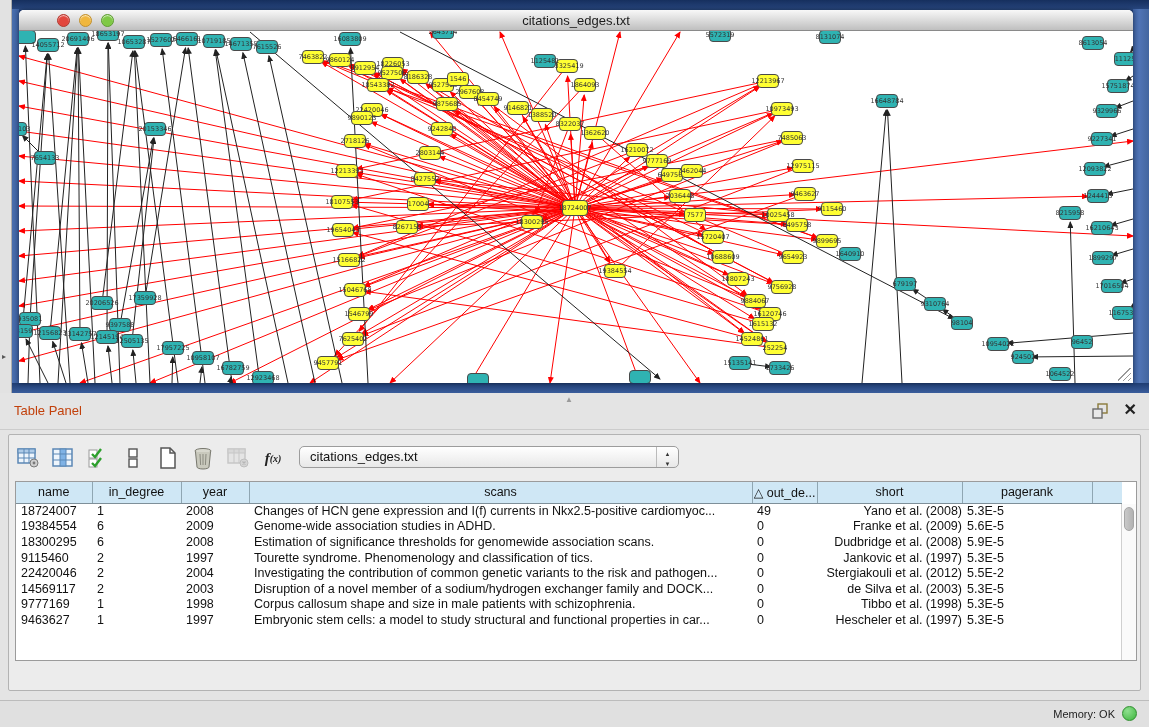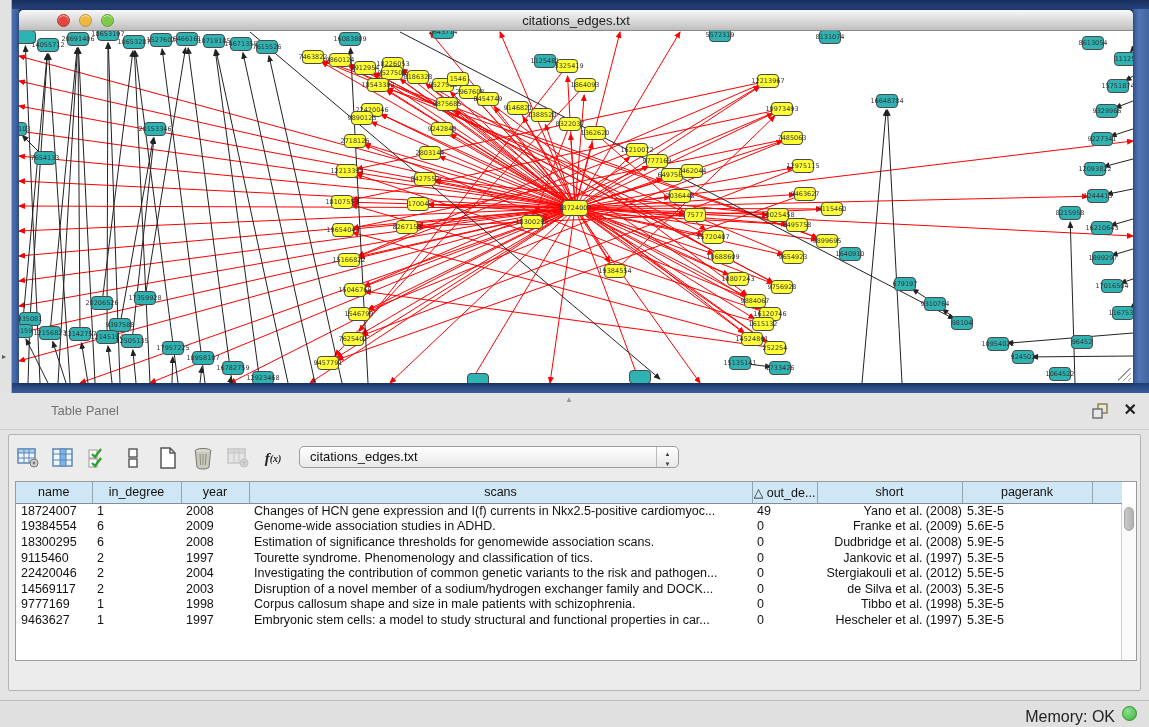--- a/index.html
+++ b/index.html
@@ -39,21 +39,21 @@
   .grip { position:absolute; right:2px; bottom:2px; width:13px; height:13px;
     background:
      linear-gradient(135deg,transparent 46%,#9a9a9a 46%,#9a9a9a 52%,transparent 52%),
      linear-gradient(135deg,transparent 66%,#9a9a9a 66%,#9a9a9a 72%,transparent 72%),
      linear-gradient(135deg,transparent 86%,#9a9a9a 86%,#9a9a9a 92%,transparent 92%); }
 
   
   .table-panel { position:absolute; left:0; top:393px; width:1149px; height:334px;
     background:#e4e4e4; }
   .panel-titlerow { position:relative; height:37px; border-bottom:1px solid #cccccc; }
-  .panel-titlerow .ptitle { position:absolute; left:14px; top:10px; font-size:13px; color:#737373;margin-left:37px; }
+  .panel-titlerow .ptitle { position:absolute; left:14px; top:10px; font-size:13px; color:#c2410c; }
   .panel-titlerow .drag-dots { position:absolute; left:565px; top:2px; color:#9a9a9a; font-size:8px; }
   .float-ico { position:absolute; right:40px; top:10px; width:17px; height:16px; cursor:pointer; }
   .close-ico { position:absolute; right:12px; top:8px; font-size:16px; font-weight:bold;
     color:#222; cursor:pointer; line-height:18px; }
   .inner-panel { position:absolute; left:8px; top:41px; width:1133px; height:257px;
     background:#ececec; border:1px solid #b3b3b3; border-radius:2px; }
   .toolbar { position:absolute; left:6px; top:8px; height:30px; display:flex;
     align-items:center; gap:9px; }
   .tool-btn { width:26px; height:26px; display:flex; align-items:center;
     justify-content:center; cursor:pointer; }
@@ -87,21 +87,21 @@
   .seg { display:flex; border:1px solid #979797; border-radius:5px; overflow:hidden;
     height:21px; background:#fff; box-shadow:0 1px 1px rgba(255,255,255,.8); }
   .seg .tab { padding:0 16px; font-size:13px; line-height:20px; color:#222;
     background:linear-gradient(180deg,#ffffff,#e6e6e6); border-right:1px solid #b5b5b5;
     cursor:pointer; }
   .seg .tab:last-child { border-right:none; }
   .seg .tab.active { background:linear-gradient(180deg,#7d7d7d,#6a6a6a); color:#f4f4f4; }
 
   .statusbar { position:absolute; left:0; bottom:0; width:100%; height:27px;
     background:#e0e0e0; border-top:1px solid #bcbcbc; }
-  .statusbar .mem { position:absolute; right:34px; top:7px; font-size:16px; color:#222; }
+  .statusbar .mem { position:absolute; right:34px; top:7px; font-size:11px; color:#222; }
   .statusbar .dot { position:absolute; right:12px; top:5px; width:15px; height:15px;
     border-radius:50%; background:radial-gradient(circle at 35% 30%,#8fe08f,#3db53d);
     border:1px solid #2f8f2f; }
 </style>
 </head>
 <body>
 
 <div class="left-strip">
   <div class="handle">▸</div>
 </div>
@@ -695,21 +695,21 @@
               <td>5.3E-5</td>
               <td></td>
             </tr>
             <tr>
               <td>22420046</td>
               <td>2</td>
               <td>2004</td>
               <td>Investigating the contribution of common genetic variants to the risk and pathogen...</td>
               <td>0</td>
               <td class="c-short">Stergiakouli et al. (2012)</td>
-              <td>5.5E-5</td>
+              <td>5.5E-2</td>
               <td></td>
             </tr>
             <tr>
               <td>14569117</td>
               <td>2</td>
               <td>2003</td>
               <td>Disruption of a novel member of a sodium/hydrogen exchanger family and DOCK...</td>
               <td>0</td>
               <td class="c-short">de Silva et al. (2003)</td>
               <td>5.3E-5</td>

